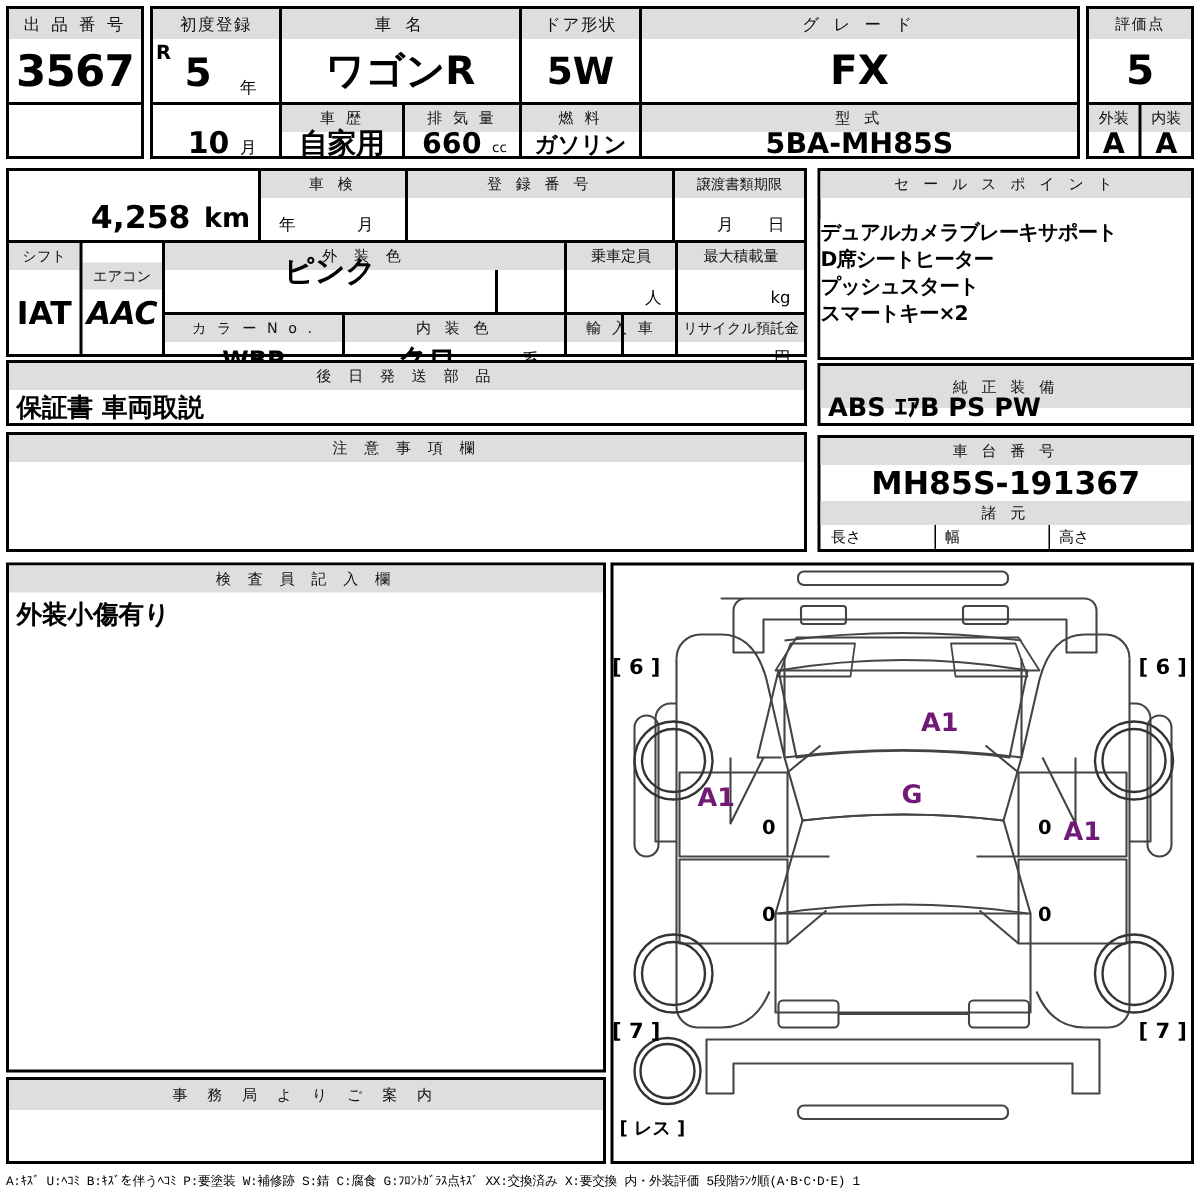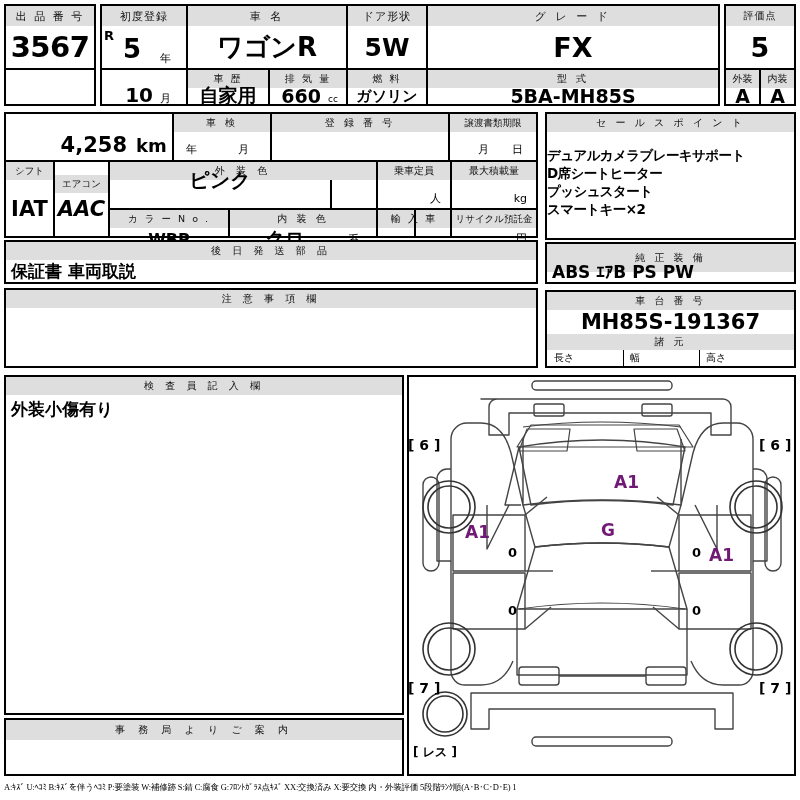--- a/index.html
+++ b/index.html
@@ -33,21 +33,21 @@
   }
   .val.c { justify-content: center; }
   .val.l { justify-content: flex-start; padding-left: 5px; }
   .val.r { justify-content: flex-end; padding-right: 5px; }
   .ln { position: absolute; background: #000; }
   .big { font-size: 29px; letter-spacing: -0.5px; }
   #legend {
     position: absolute; left: 4px; top: 782px; width: 794px;
     font-size: 8.5px; color: #000; white-space: nowrap;
     letter-spacing: -0.2px;
-    font-family: Liberation Serif, serif;
+    font-family: Liberation Mono, monospace;
   }
   #diagram { position: absolute; left: 409px; top: 377px; width: 387px; height: 398px; }
   .dlabel {
     position: absolute; font-size: 14px; font-weight: bold; color: #000;
     white-space: nowrap;
   }
   .dcode {
     position: absolute; font-size: 17px; font-weight: bold; color: #701a75;
   }
   .dzero { position: absolute; font-size: 13px; font-weight: bold; color:#000; }

